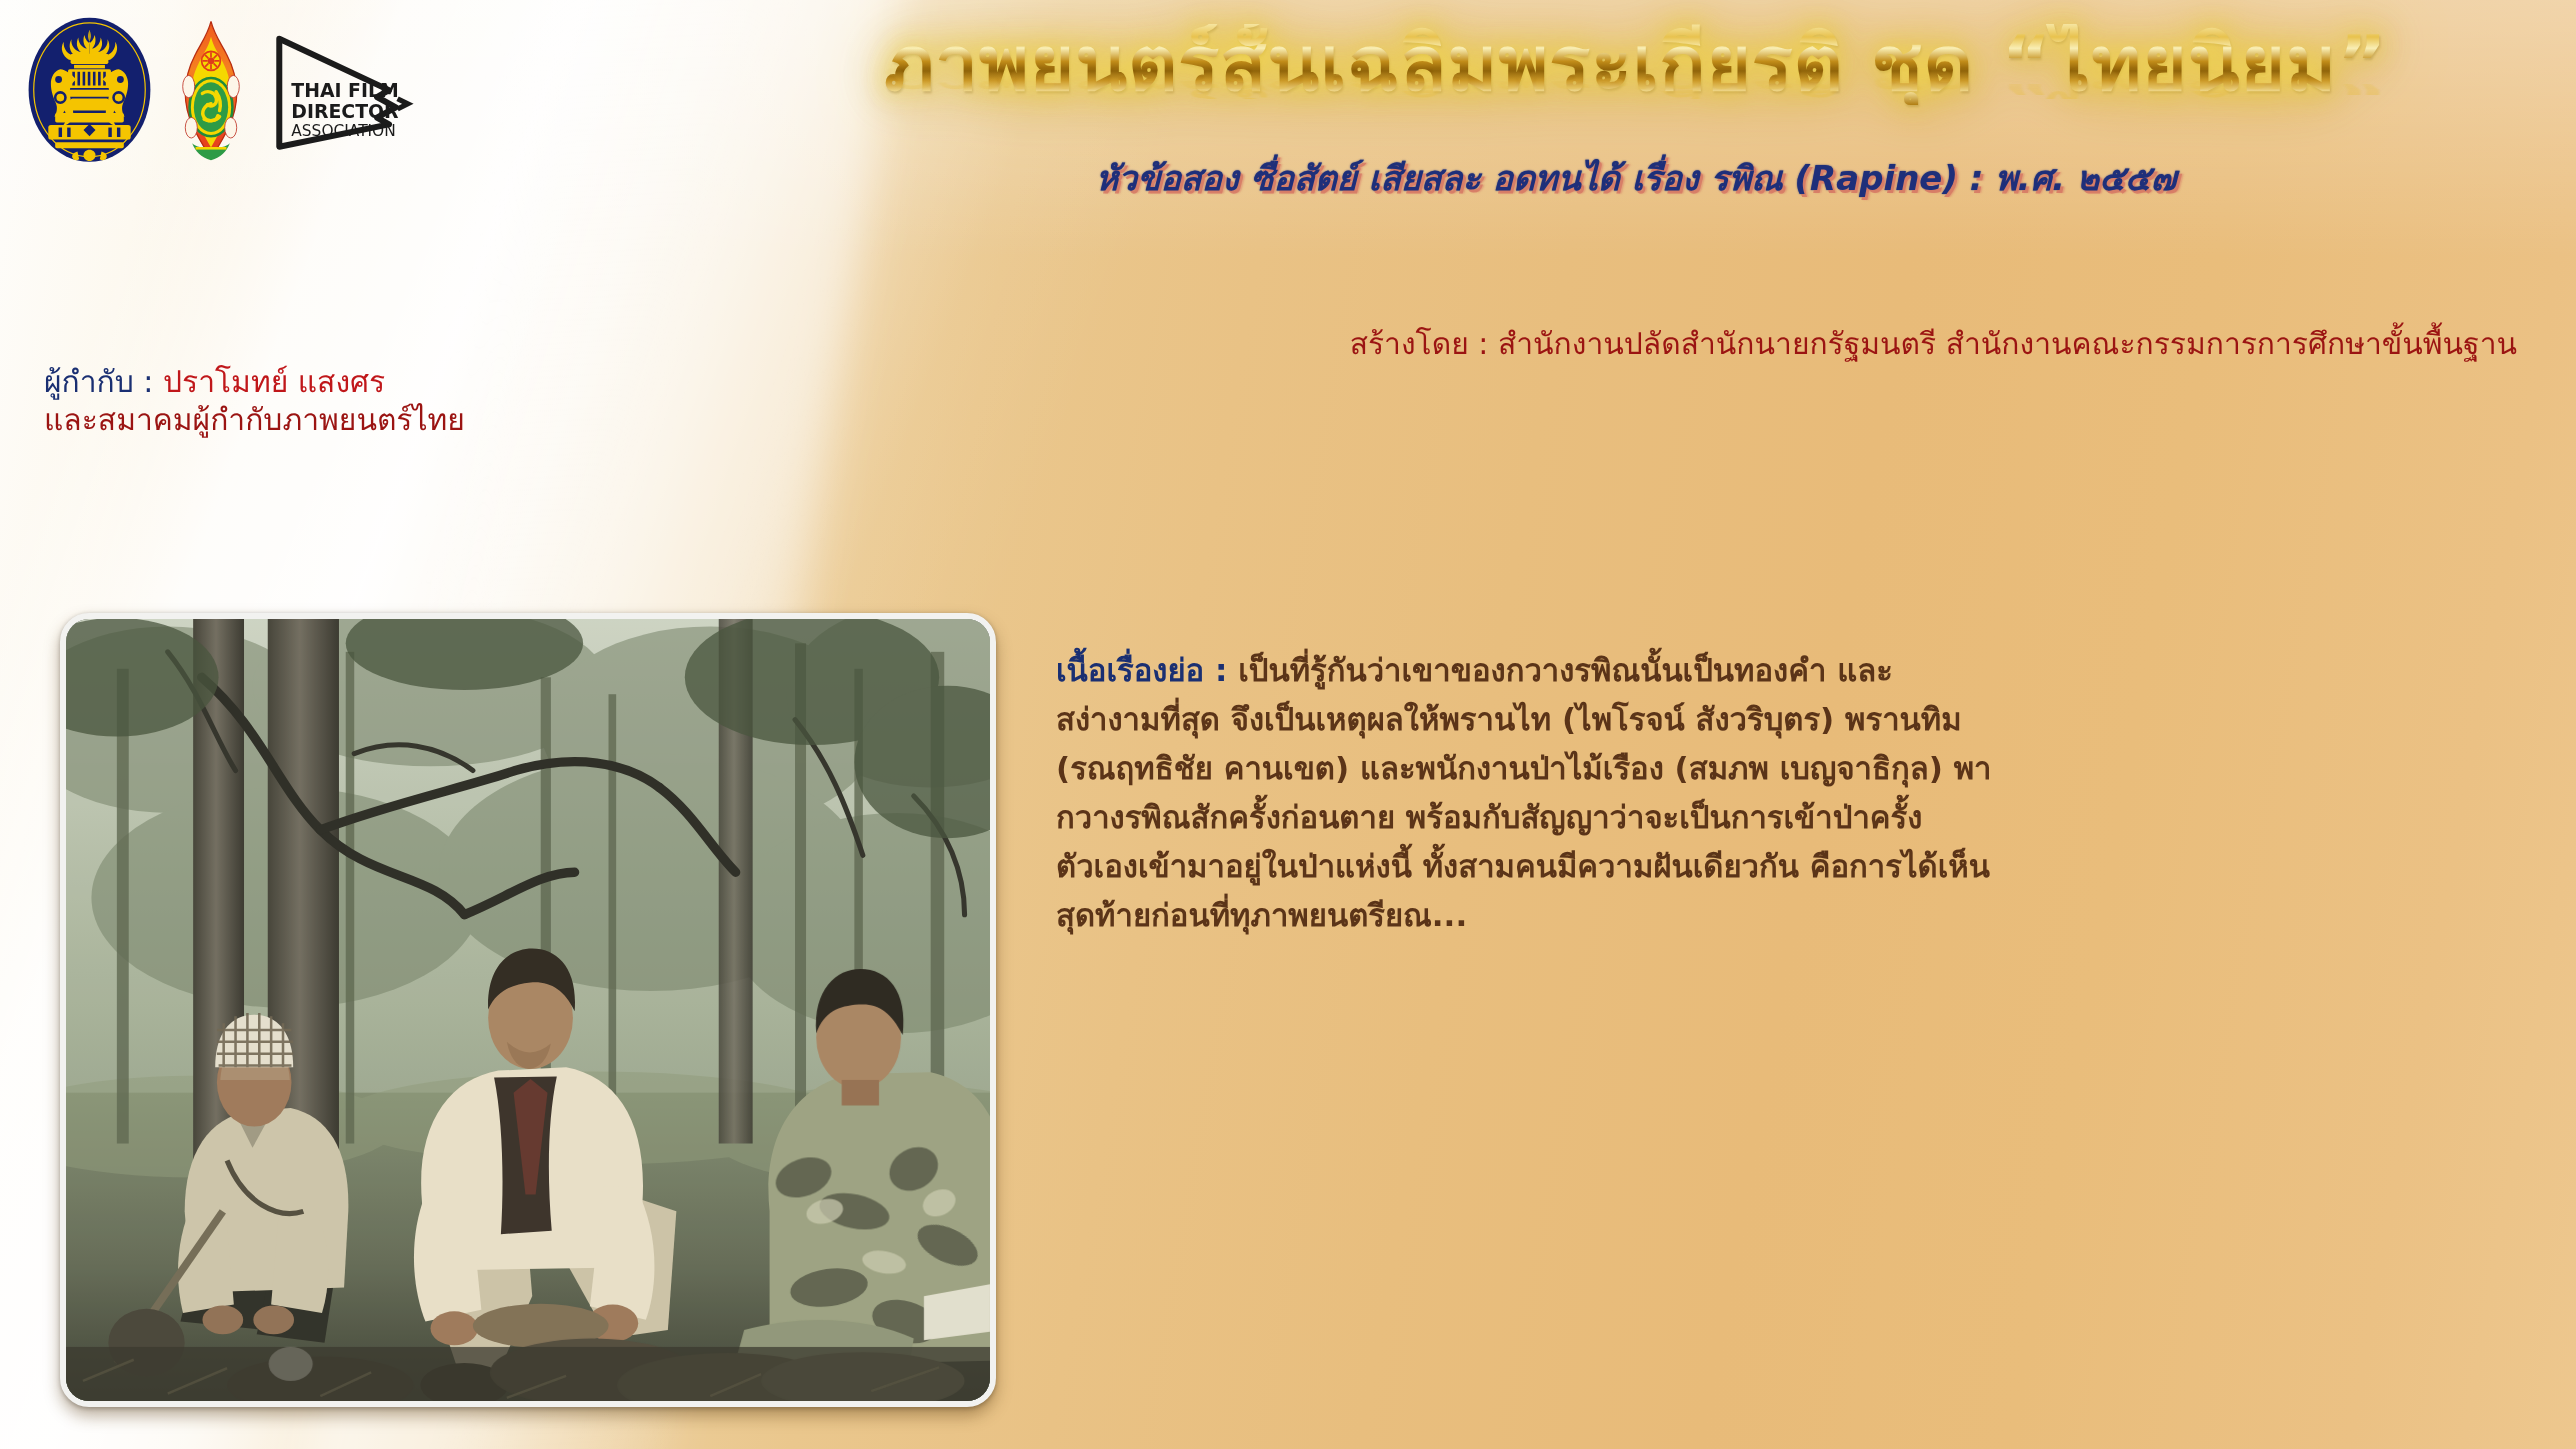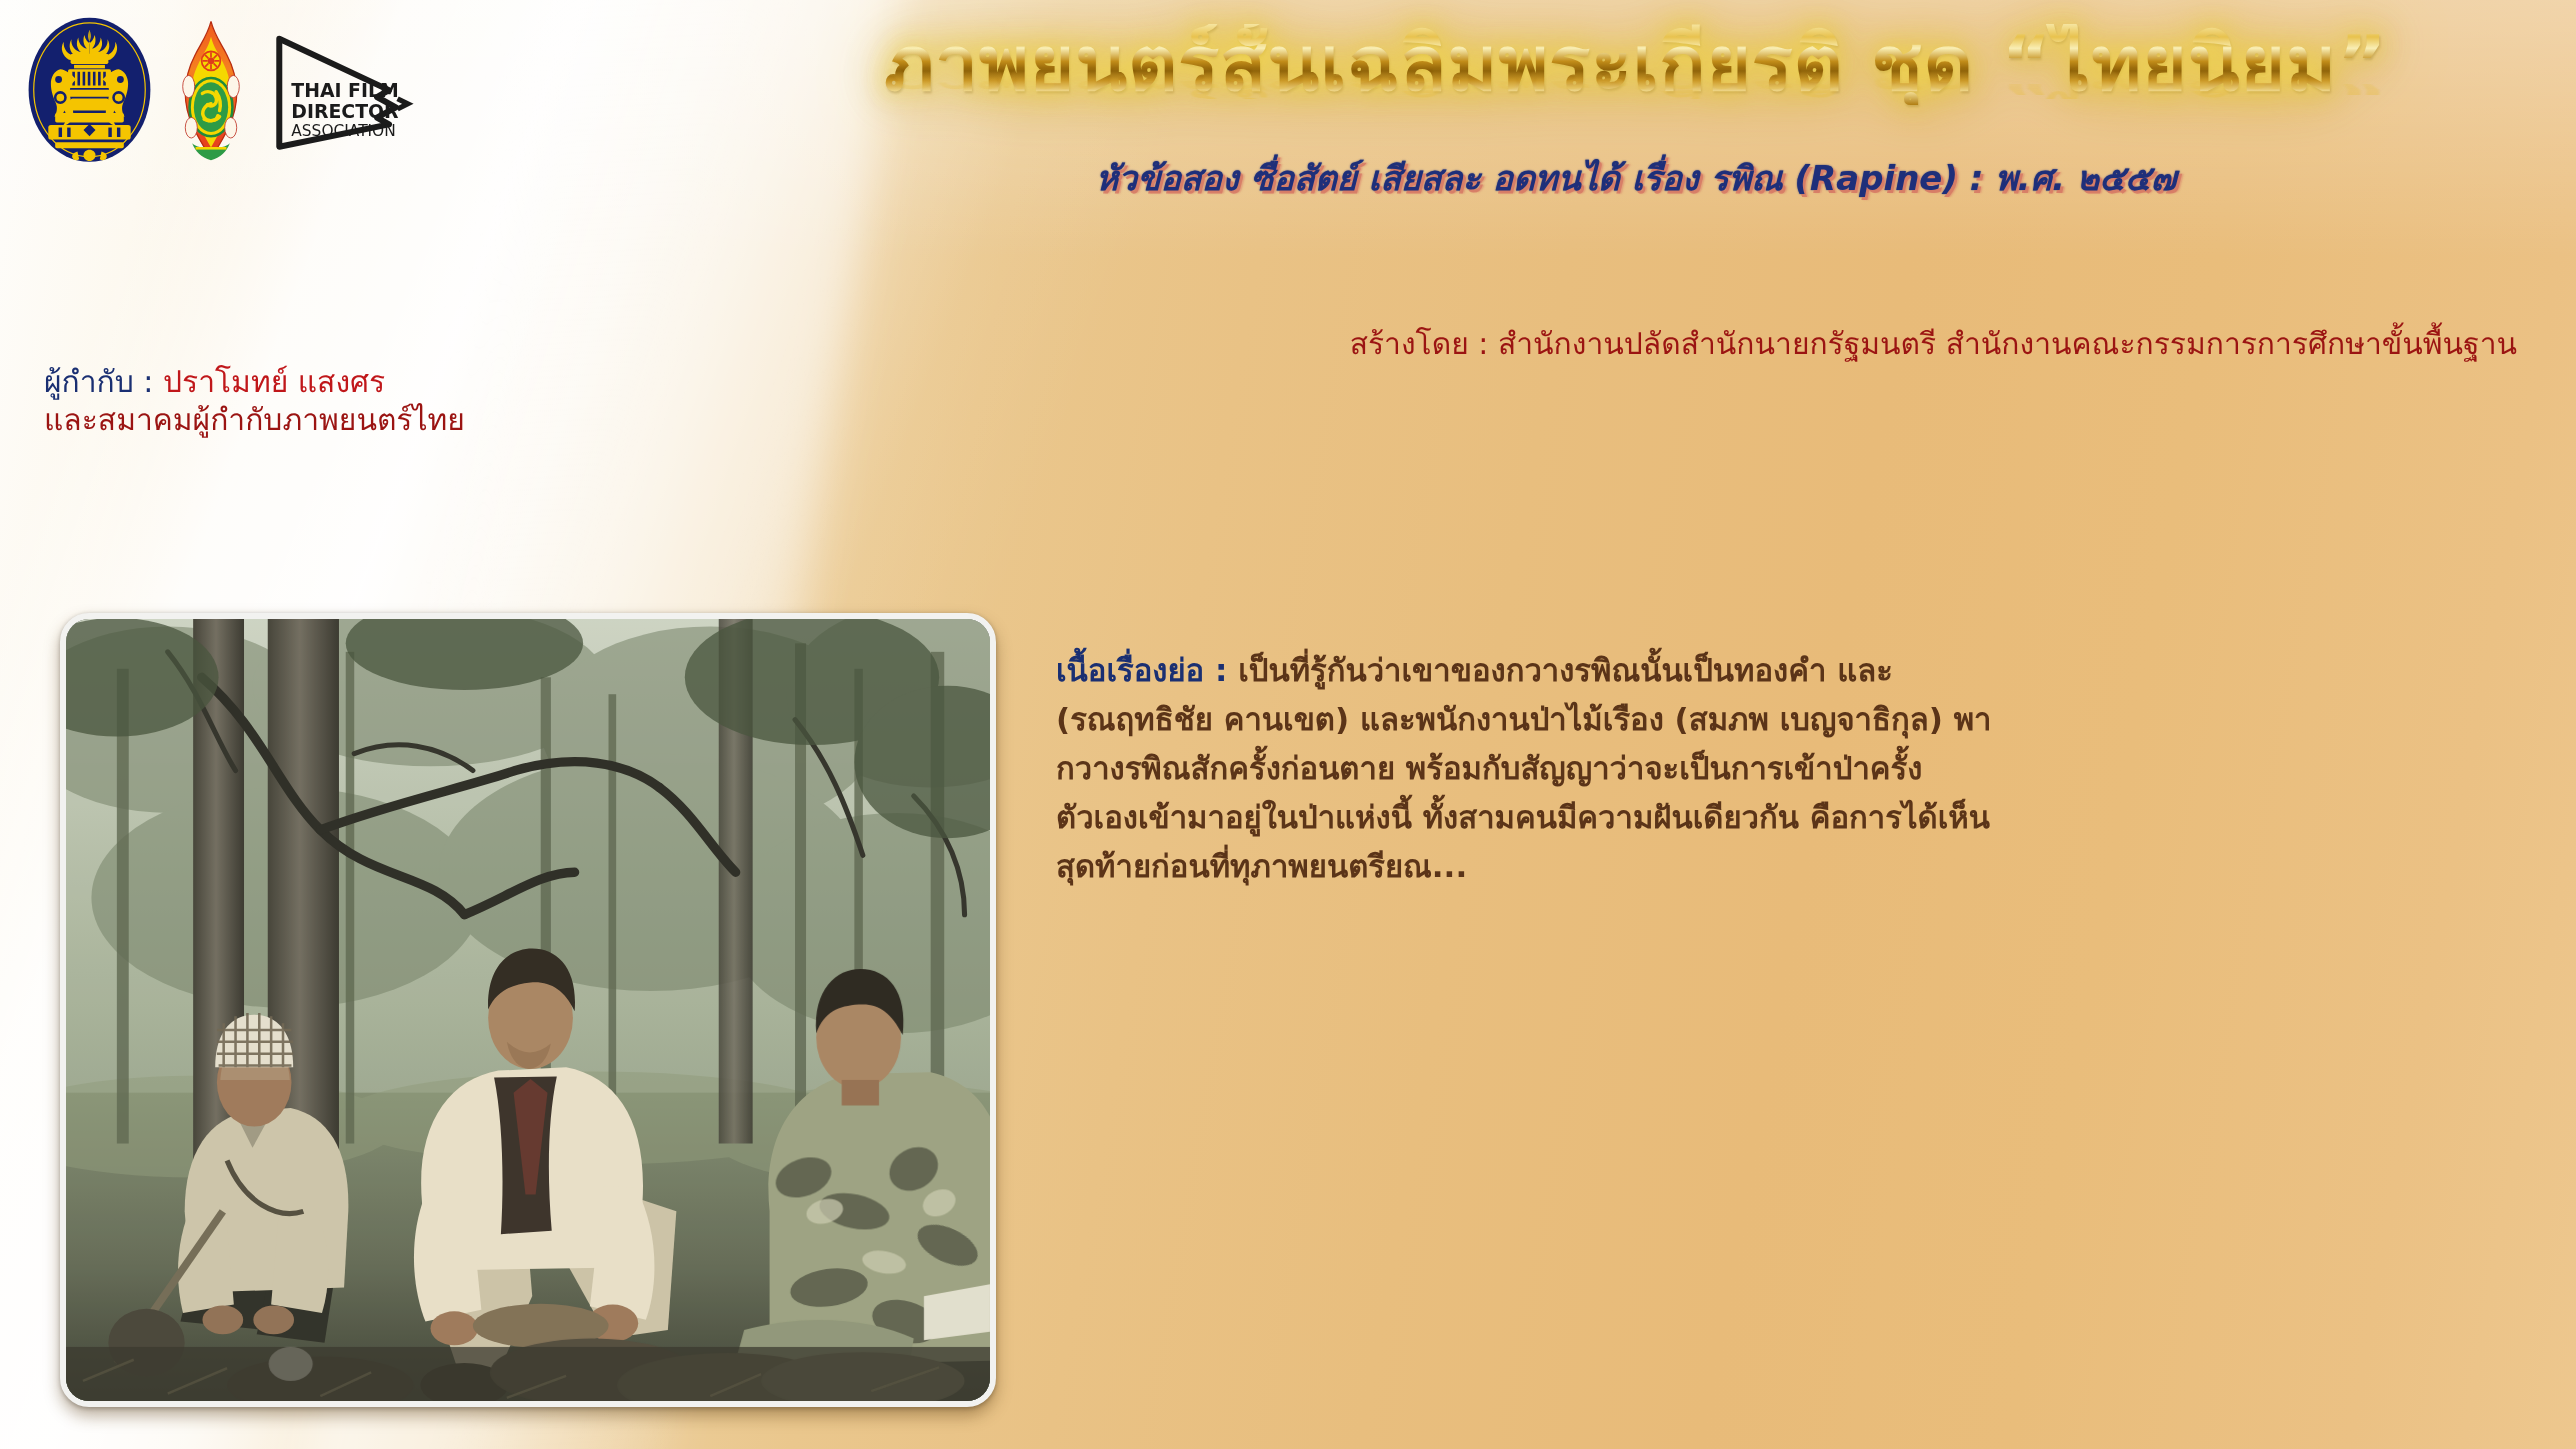--- a/index.html
+++ b/index.html
@@ -458,18 +458,19 @@
     </g>
 
     <rect width="1090" height="925" fill="#c9c4a5" opacity="0.10"></rect>
   </svg>
 </div>
 
 <div id="synopsis">
   <div class="syn-line">
     <span class="syn-label">เนื้อเรื่องย่อ : </span><span>เป็นที่รู้กันว่าเขาของกวางรพิณนั้นเป็นทองคำ และ</span>
   </div>
+  <div class="syn-line">สง่างามที่สุด จึงเป็นเหตุผลให้พรานไท (ไพโรจน์ สังวริบุตร) พรานทิม</div>
   <div class="syn-line">(รณฤทธิชัย คานเขต) และพนักงานป่าไม้เรือง (สมภพ เบญจาธิกุล) พา</div>
   <div class="syn-line">กวางรพิณสักครั้งก่อนตาย พร้อมกับสัญญาว่าจะเป็นการเข้าป่าครั้ง</div>
   <div class="syn-line">ตัวเองเข้ามาอยู่ในป่าแห่งนี้ ทั้งสามคนมีความฝันเดียวกัน คือการได้เห็น</div>
   <div class="syn-line">สุดท้ายก่อนที่ทุภาพยนตรียณ...</div>
 </div>
 
 
 </body></html>

